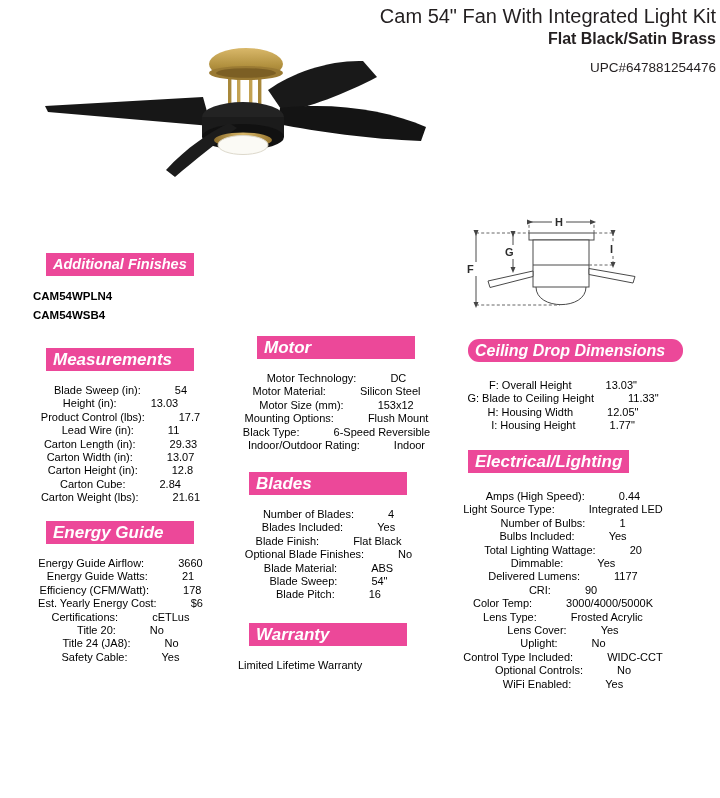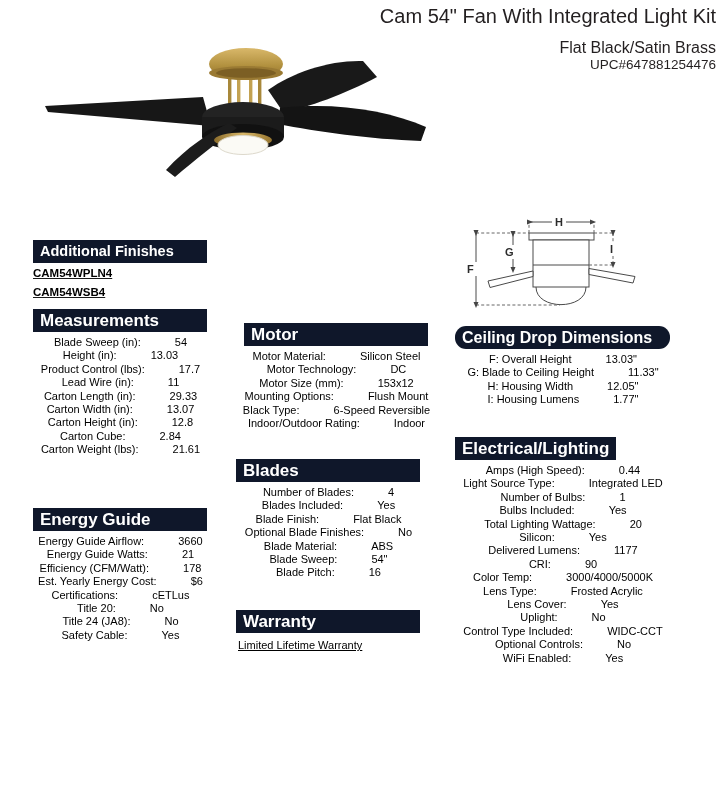--- a/index.html
+++ b/index.html
@@ -3,39 +3,39 @@
 <meta charset="utf-8">
 <style>
   html,body{margin:0;padding:0;background:#ffffff;}
   body{width:720px;height:798px;position:relative;overflow:hidden;
        font-family:"Liberation Sans", sans-serif;color:#1a1a1a;}
   .page{position:absolute;inset:0;background:#fff;}
 
   
   .title-block{position:absolute;top:5px;right:4px;text-align:right;color:#231f20;}
   .title{font-size:20px;line-height:23px;}
-  .subtitle{font-size:16px;line-height:19px;margin-top:10px;}
-  .upc{font-size:13.5px;line-height:16px;margin-top:0;}
+  .subtitle{font-size:16px;line-height:19px;margin-top:1px;font-weight:bold;}
+  .upc{font-size:13.5px;line-height:16px;margin-top:12px;}
 
   
   .sec{position:absolute;}
-  .sec-header{margin:0;background:#0f172a;color:#ffffff;font-weight:700;
+  .sec-header{margin:13px;background:#ec4899;color:#ffffff;font-weight:700;
               font-size:17px;line-height:17px;padding:3px 7px;white-space:nowrap;
-              box-sizing:border-box;display:block;}
+              box-sizing:border-box;display:block;font-style:italic;}
   .sec-header.small{font-size:14.5px;line-height:16px;padding:3px 7px 4px;}
   .sec-header.fit{display:inline-block;}
   .sec-header.fill{display:inline-block;min-width:100%;border-radius:11px;}
   .rows{margin-top:4px;}
   .spec-row{display:flex;justify-content:center;align-items:baseline;
             font-size:11px;line-height:13.4px;padding:0 2px 0 3px;color:#000;}
   .spec-label{white-space:nowrap;}
   .spec-value{white-space:nowrap;text-align:right;padding-left:34px;}
   .finish-item{font-size:11.5px;font-weight:700;line-height:15.5px;margin-top:3px;color:#000;}
-  .finishes-list{margin-top:2px;text-decoration:underline;}
-  .warranty-text{font-size:11px;line-height:13px;margin-top:6px;padding-left:2px;color:#000;text-decoration:underline;}
+  .finishes-list{margin-top:2px;}
+  .warranty-text{font-size:11px;line-height:13px;margin-top:6px;padding-left:2px;color:#000;}
 
   
   .fan-svg{position:absolute;left:25px;top:28px;}
   .diagram-svg{position:absolute;left:452px;top:214px;}
   .diag-label{font-family:"Liberation Sans", sans-serif;font-size:11px;font-weight:700;fill:#2b2b2b;}
 </style>
 </head>
 <body>
 
 <div class="page">
@@ -135,21 +135,21 @@
   </svg>
 
   <section class="sec" style="top:240px;left:33px;width:174px;">
     <h2 class="sec-header small">Additional Finishes</h2>
     <div class="finishes-list">
       <div class="finish-item">CAM54WPLN4</div>
       <div class="finish-item">CAM54WSB4</div>
     </div>
   </section>
 
-  <section class="sec" style="top:309px;left:33px;width:174px;">
+  <section class="sec" style="top:335px;left:33px;width:174px;">
     <h2 class="sec-header">Measurements</h2>
     <div class="rows">
         <div class="spec-row">
           <span class="spec-label">Blade Sweep (in):</span>
           <span class="spec-value">54</span>
         </div>
         <div class="spec-row">
           <span class="spec-label">Height (in):</span>
           <span class="spec-value">13.03</span>
         </div>
@@ -219,26 +219,26 @@
           <span class="spec-label">Safety Cable:</span>
           <span class="spec-value">Yes</span>
         </div>
       </div>
   </section>
 
   <section class="sec" style="top:323px;left:244px;width:184px;">
     <h2 class="sec-header">Motor</h2>
     <div class="rows">
         <div class="spec-row">
+          <span class="spec-label">Motor Technology:</span>
+          <span class="spec-value">DC</span>
+        </div>
+        <div class="spec-row">
           <span class="spec-label">Motor Material:</span>
           <span class="spec-value">Silicon Steel</span>
-        </div>
-        <div class="spec-row">
-          <span class="spec-label">Motor Technology:</span>
-          <span class="spec-value">DC</span>
         </div>
         <div class="spec-row">
           <span class="spec-label">Motor Size (mm):</span>
           <span class="spec-value">153x12</span>
         </div>
         <div class="spec-row">
           <span class="spec-label">Mounting Options:</span>
           <span class="spec-value">Flush Mount</span>
         </div>
         <div class="spec-row">
@@ -300,21 +300,21 @@
         </div>
         <div class="spec-row">
           <span class="spec-label">G: Blade to Ceiling Height</span>
           <span class="spec-value">11.33"</span>
         </div>
         <div class="spec-row">
           <span class="spec-label">H: Housing Width</span>
           <span class="spec-value">12.05"</span>
         </div>
         <div class="spec-row">
-          <span class="spec-label">I: Housing Lumens</span>
+          <span class="spec-label">I: Housing Height</span>
           <span class="spec-value">1.77"</span>
         </div>
       </div>
   </section>
 
   <section class="sec" style="top:437px;left:455px;width:215px;">
     <h2 class="sec-header fit">Electrical/Lighting</h2>
     <div class="rows">
         <div class="spec-row">
           <span class="spec-label">Amps (High Speed):</span>
@@ -330,21 +330,21 @@
         </div>
         <div class="spec-row">
           <span class="spec-label">Bulbs Included:</span>
           <span class="spec-value">Yes</span>
         </div>
         <div class="spec-row">
           <span class="spec-label">Total Lighting Wattage:</span>
           <span class="spec-value">20</span>
         </div>
         <div class="spec-row">
-          <span class="spec-label">Silicon:</span>
+          <span class="spec-label">Dimmable:</span>
           <span class="spec-value">Yes</span>
         </div>
         <div class="spec-row">
           <span class="spec-label">Delivered Lumens:</span>
           <span class="spec-value">1177</span>
         </div>
         <div class="spec-row">
           <span class="spec-label">CRI:</span>
           <span class="spec-value">90</span>
         </div>

